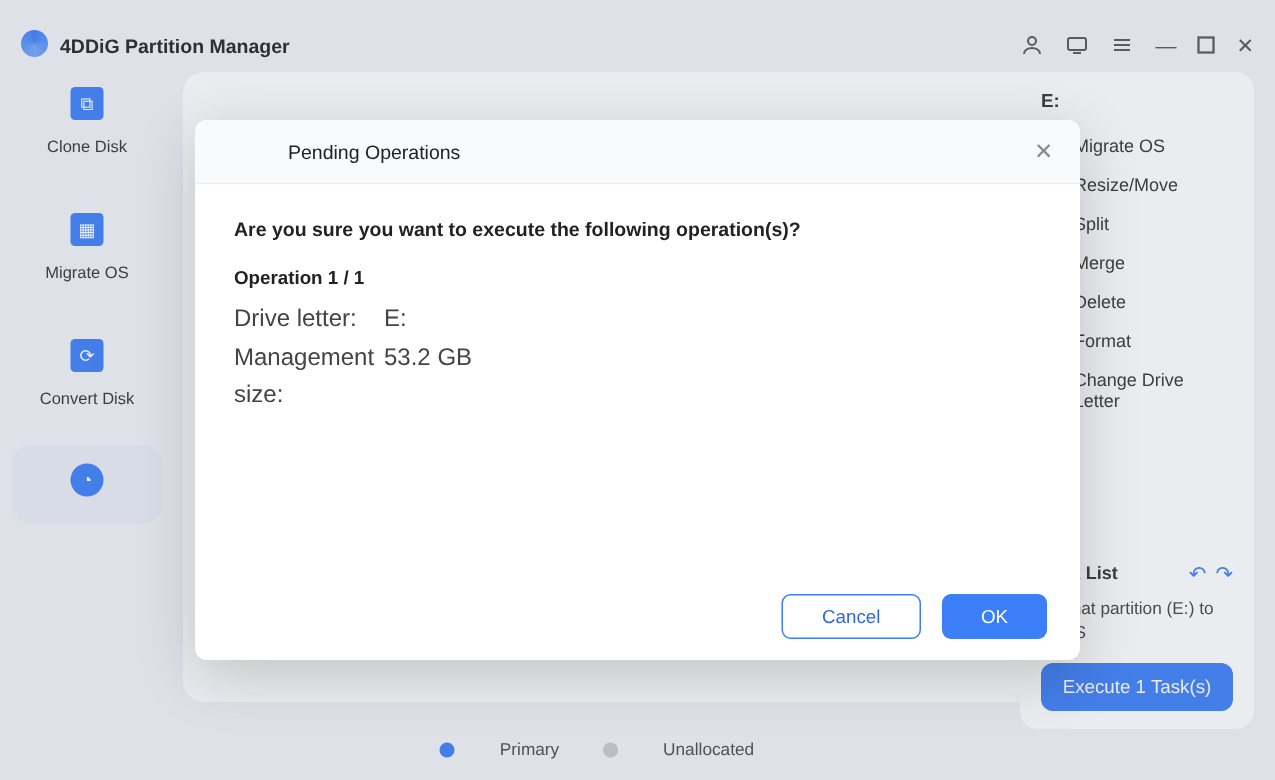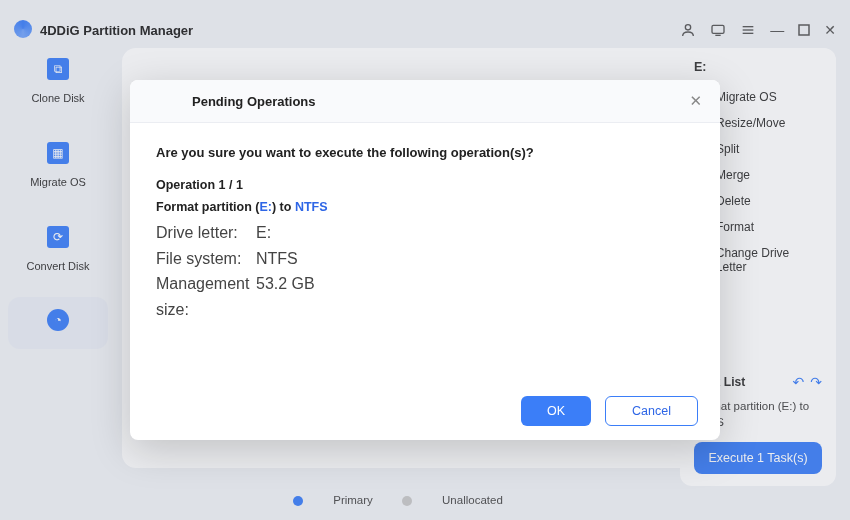--- a/index.html
+++ b/index.html
@@ -43,21 +43,21 @@
   .rp-task { height: 124px; display:flex; flex-direction:column; }
   .rp-task-head { display:flex; justify-content:space-between; align-items:center; margin-bottom:8px; }
   .rp-task-head .arrows { color:#3b7ef8; font-size:14px; display:flex; gap:6px; }
   .rp-task-body { font-size: 11.5px; color:#444; line-height:1.4; flex:1; }
   .exec-btn { background:#3b7ef8; color:#fff; border:none; border-radius:8px; padding:9px 0; font-size:12.5px; cursor:pointer; margin-top:4px; }
 
   
   .overlay { position:absolute; inset:0; background:rgba(120,130,150,0.15); display:flex; align-items:flex-start; justify-content:center; padding-top:80px; }
   .modal { width: 590px; background:#fff; border-radius:8px; box-shadow:0 10px 40px rgba(0,0,0,0.18); display:flex; flex-direction:column; height:360px; }
   .modal-header { padding:12px 18px; border-bottom:1px solid #ebedf2; display:flex; justify-content:space-between; align-items:center; background:#f9fafc; border-radius:8px 8px 0 0; }
-  .modal-title { font-size:13px; font-weight:700; color:#222;padding-left:44px; }
+  .modal-title { font-size:13px; font-weight:400; color:#222;padding-left:44px; }
   .modal-close { font-size:15px; color:#888; cursor:pointer; }
   .modal-body { padding:22px 26px; flex:1; font-size:12.5px; color:#222; }
   .confirm-q { font-weight:600; margin-bottom:18px; font-size:13px; }
   .op-count { font-weight:600; margin-bottom:8px; }
   .op-title { font-weight:600; margin-bottom:6px; }
   .op-title .blue { color:#2e66e6; }
   .op-row { display:flex; font-size:16px; color:#444; line-height:1.6; }
   .op-row .k { width:100px; }
   .modal-footer { padding:14px 22px; display:flex; justify-content:flex-end; gap:14px; }
   .btn { border-radius:6px; padding:7px 26px; font-size:12.5px; cursor:pointer; }
@@ -192,34 +192,27 @@
 
 <div class="overlay">
   <div class="modal">
     <div class="modal-header">
       <span class="modal-title">Pending Operations</span>
       <span class="modal-close">✕</span>
     </div>
     <div class="modal-body">
       <div class="confirm-q">Are you sure you want to execute the following operation(s)?</div>
       <div class="op-count">Operation  1 / 1</div>
-      <div class="op-title">
-        <span>Format partition (</span><span class="blue">E:</span><span>) to </span><span class="blue">NTFS</span>
-      </div>
       <div class="op-row">
           <span class="k">Drive letter:</span>
           <span>E:</span>
         </div>
       <div class="op-row">
-          <span class="k">File system:</span>
-          <span>NTFS</span>
-        </div>
-      <div class="op-row">
           <span class="k">Management size:</span>
           <span>53.2 GB</span>
         </div>
     </div>
     <div class="modal-footer">
+      <button class="btn btn-outline">Cancel</button>
       <button class="btn btn-primary">OK</button>
-      <button class="btn btn-outline">Cancel</button>
     </div>
   </div>
 </div>
 
 </body></html>

